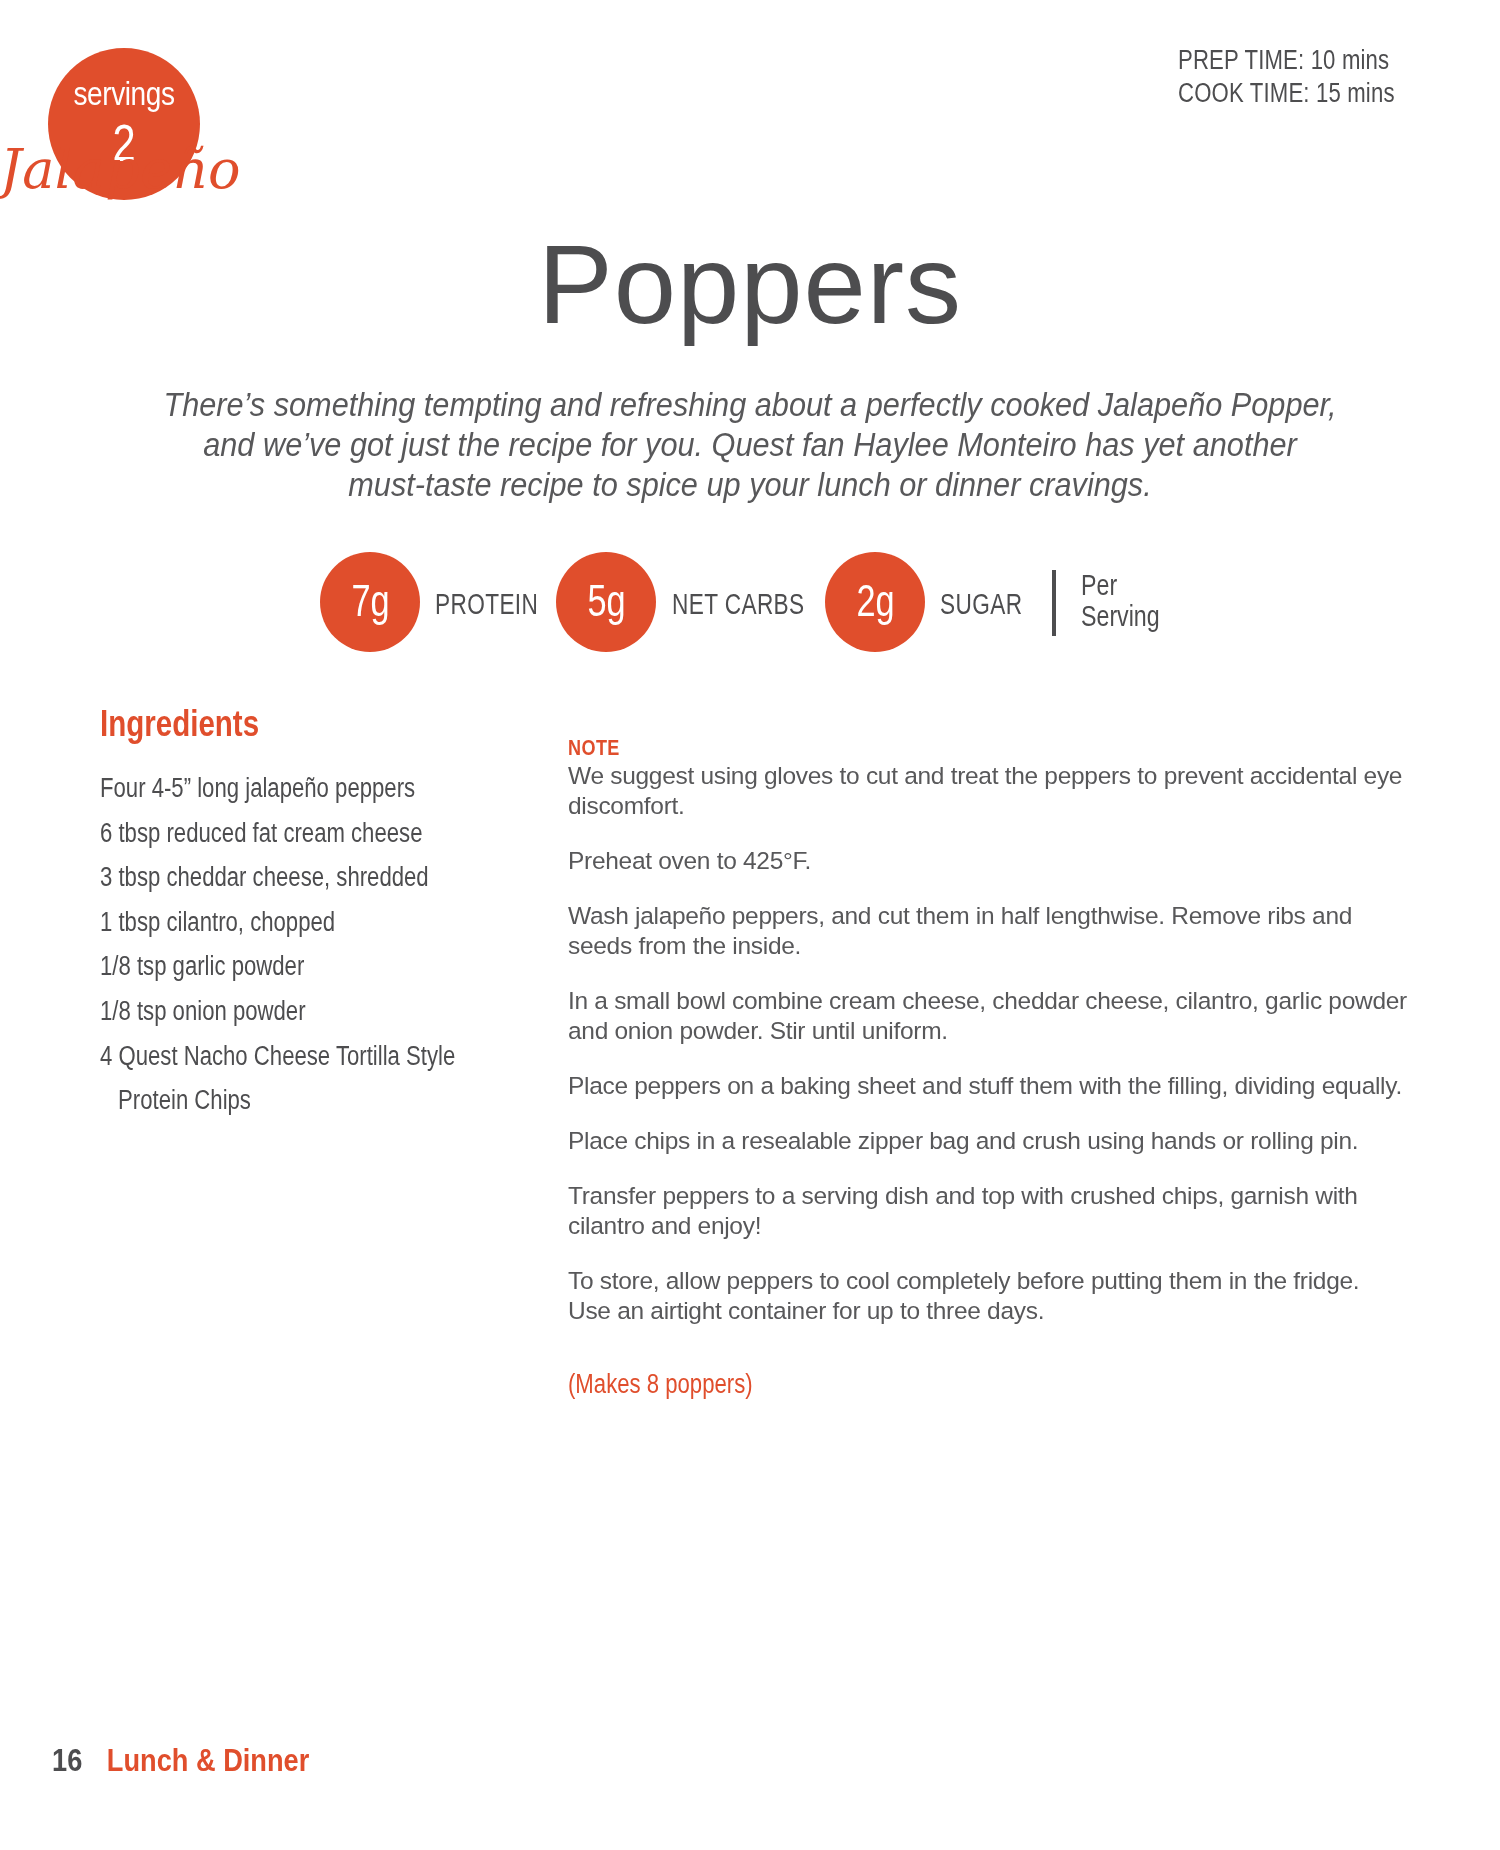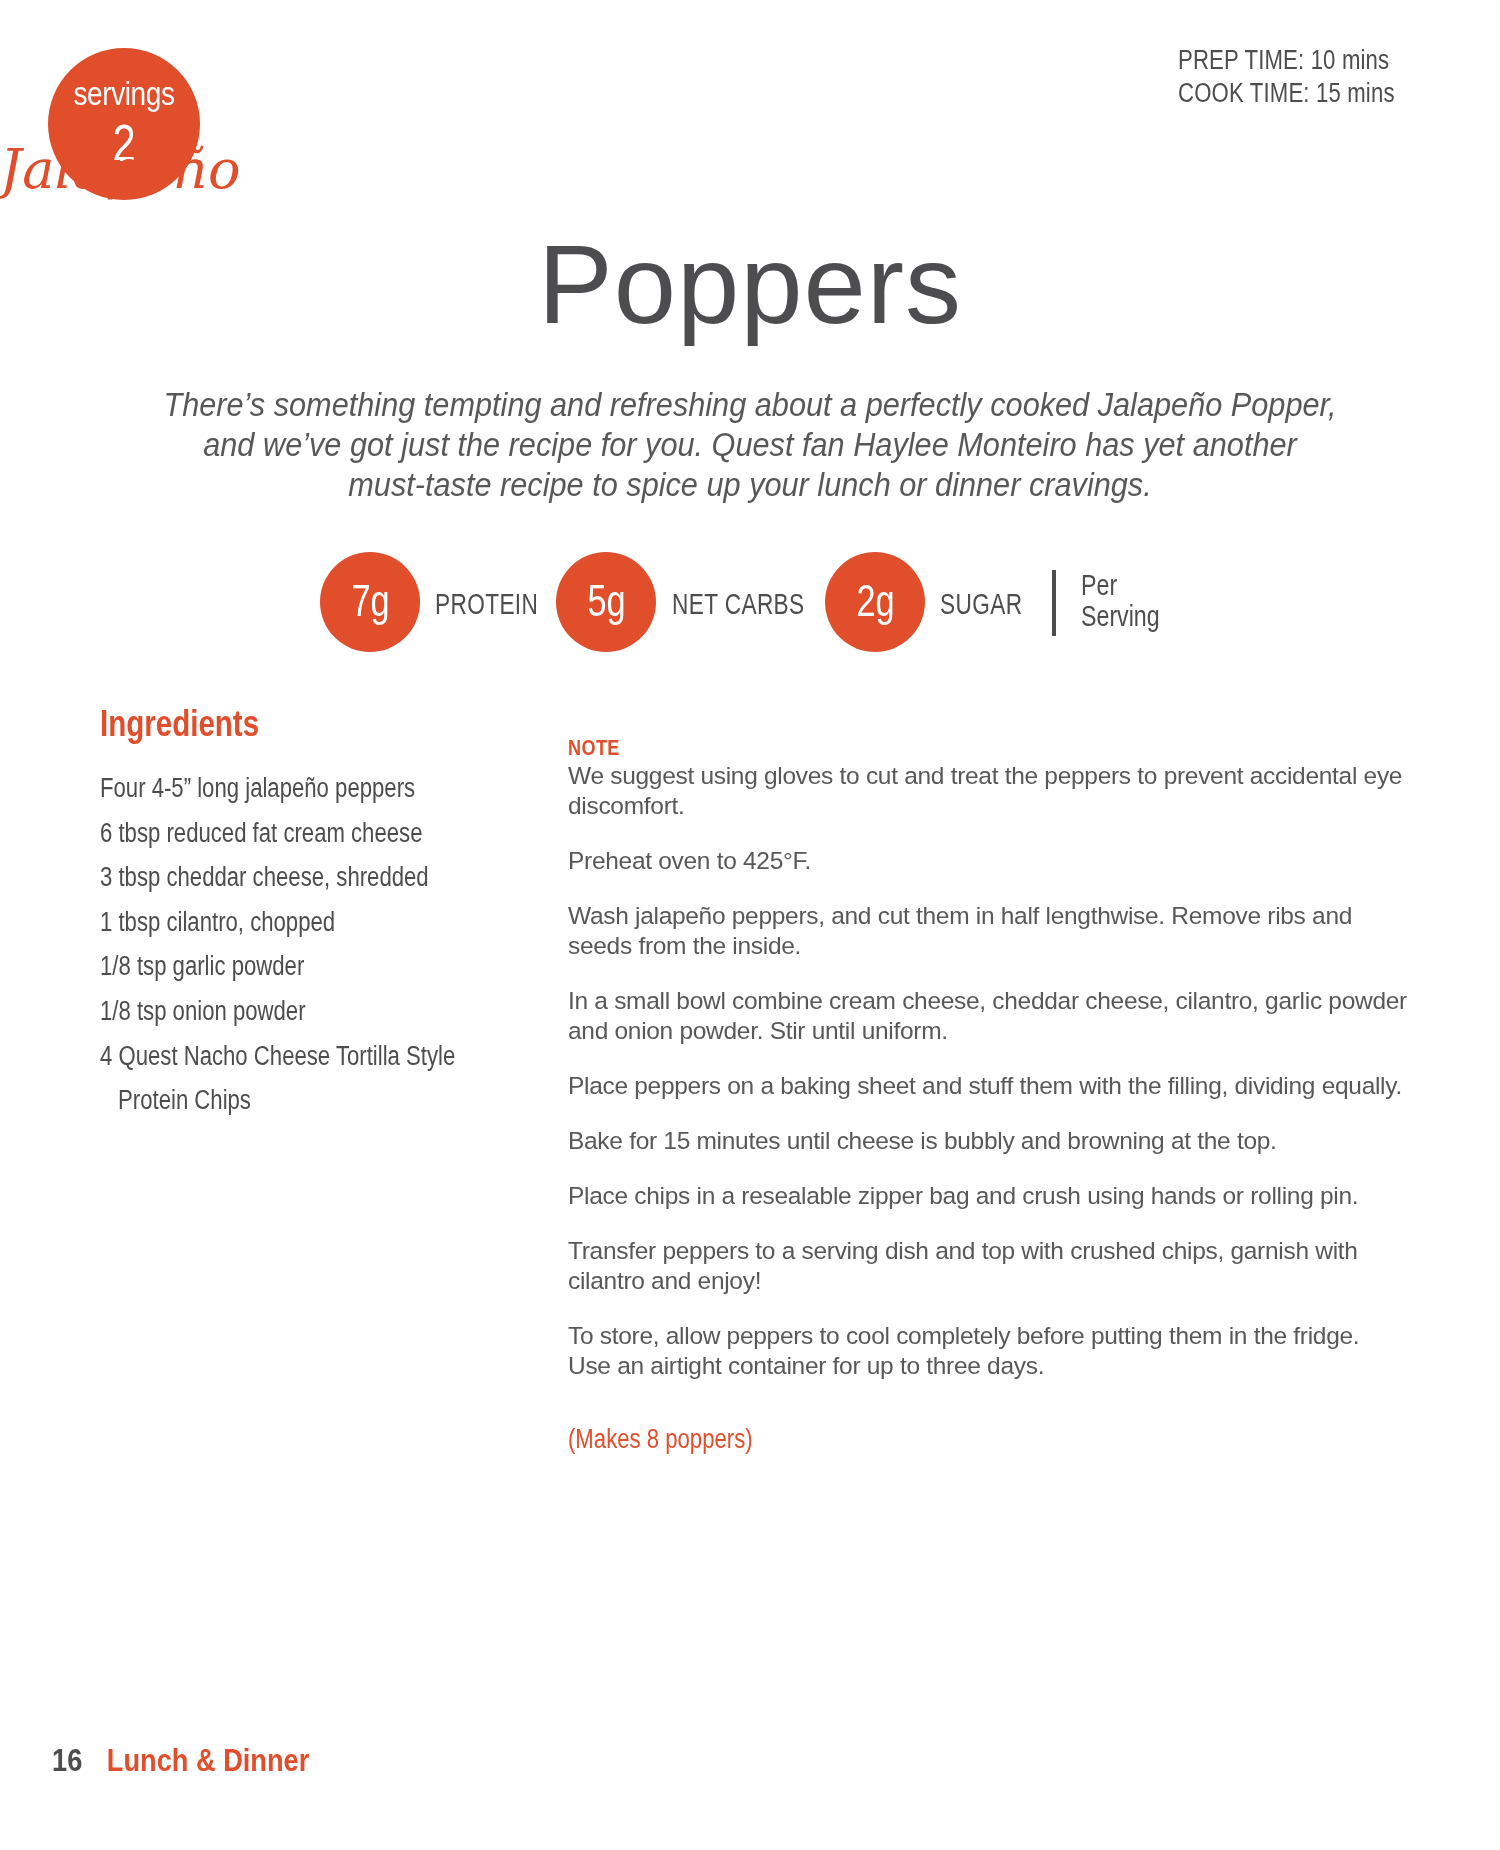--- a/index.html
+++ b/index.html
@@ -94,21 +94,20 @@
     </li>
 </ul>
 
 <div class="abs directions">
   <span class="note-label">NOTE</span>
   <p class="step note-text">We suggest using gloves to cut and treat the peppers to prevent accidental eye discomfort.</p>
   <p class="step">Preheat oven to 425°F.</p>
   <p class="step">Wash jalapeño peppers, and cut them in half lengthwise. Remove ribs and seeds from the inside.</p>
   <p class="step">In a small bowl combine cream cheese, cheddar cheese, cilantro, garlic powder and onion powder. Stir until uniform.</p>
   <p class="step">Place peppers on a baking sheet and stuff them with the filling, dividing equally.</p>
-  <p class="step">Bake for 15 minutes until cheese is bubbly and browning at the top.</p>
   <p class="step">Place chips in a resealable zipper bag and crush using hands or rolling pin.</p>
   <p class="step">Transfer peppers to a serving dish and top with crushed chips, garnish with cilantro and enjoy!</p>
   <p class="step">To store, allow peppers to cool completely before putting them in the fridge. Use an airtight container for up to three days.</p>
   <span class="makes">(Makes 8 poppers)</span>
 </div>
 
 <div class="abs footer">
   <span class="pg">16</span>
   <span class="sec">Lunch &amp; Dinner</span>
 </div>

